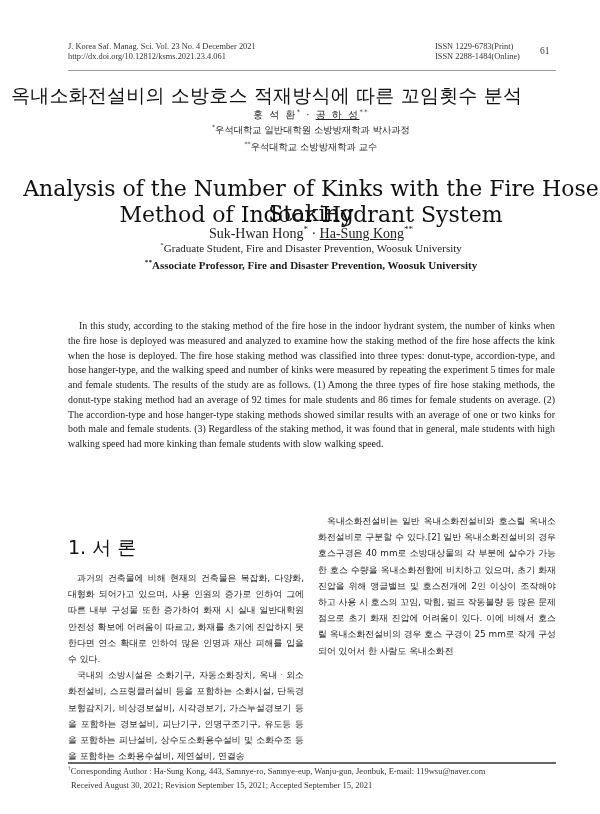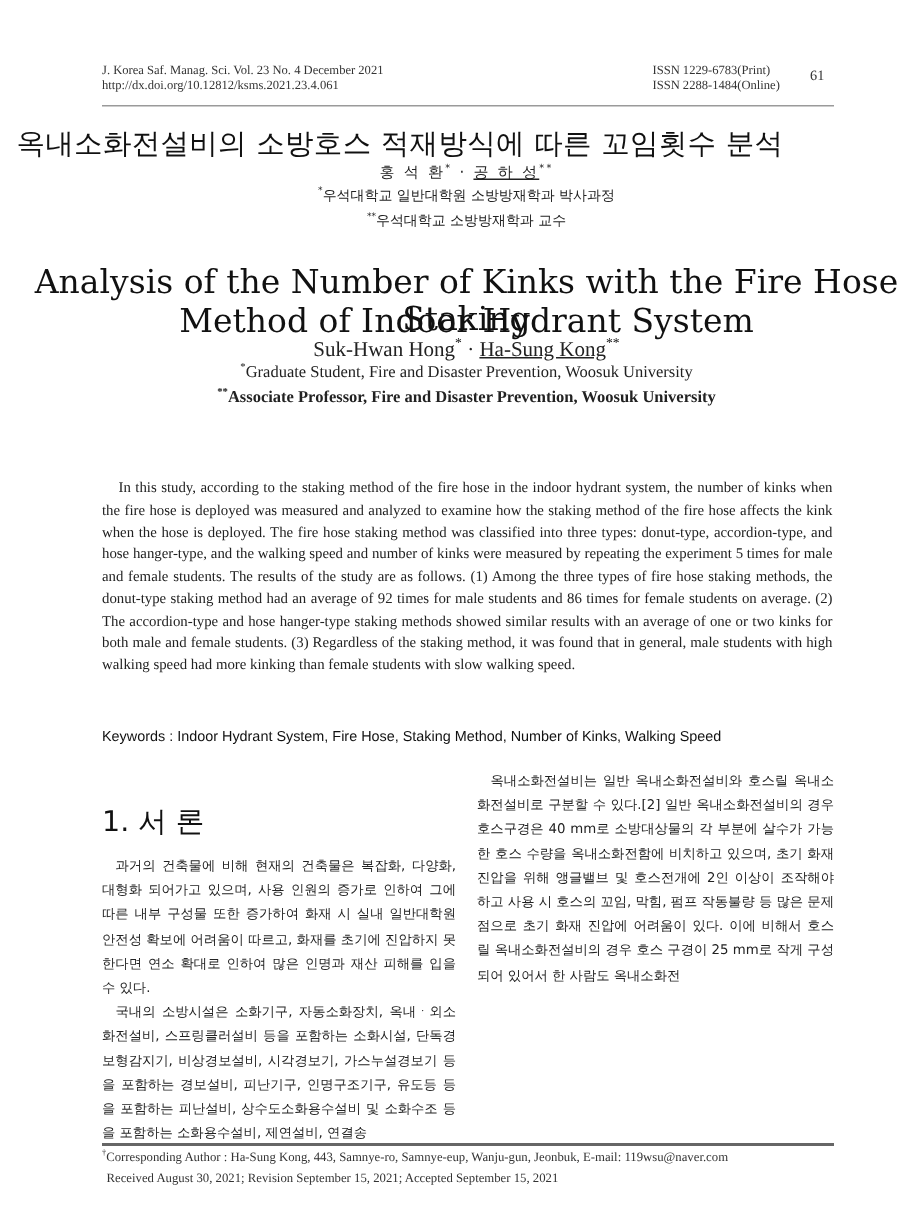--- a/index.html
+++ b/index.html
@@ -198,23 +198,20 @@
     <span>Suk-Hwan Hong</span><sup>*</sup><span> · </span><span class="u">Ha-Sung Kong</span><sup>**</sup>
   </div>
   <div class="en-affil a1">
     <sup>*</sup><span>Graduate Student, Fire and Disaster Prevention, Woosuk University</span>
   </div>
   <div class="en-affil a2">
     <sup>**</sup><span>Associate Professor, Fire and Disaster Prevention, Woosuk University</span>
   </div>
 
   <div class="abstract-body">In this study, according to the staking method of the fire hose in the indoor hydrant system, the number of kinks when the fire hose is deployed was measured and analyzed to examine how the staking method of the fire hose affects the kink when the hose is deployed. The fire hose staking method was classified into three types: donut-type, accordion-type, and hose hanger-type, and the walking speed and number of kinks were measured by repeating the experiment 5 times for male and female students. The results of the study are as follows. (1) Among the three types of fire hose staking methods, the donut-type staking method had an average of 92 times for male students and 86 times for female students on average. (2) The accordion-type and hose hanger-type staking methods showed similar results with an average of one or two kinks for both male and female students. (3) Regardless of the staking method, it was found that in general, male students with high walking speed had more kinking than female students with slow walking speed.</div>
-  <div class="keywords">
-    <span>Keywords : </span><span>Indoor Hydrant System, Fire Hose, Staking Method, Number of Kinks, Walking Speed</span>
-  </div>
 
   <div class="section-heading">1. 서 론</div>
 
   <div class="col col-left">
     <p>과거의 건축물에 비해 현재의 건축물은 복잡화, 다양화, 대형화 되어가고 있으며, 사용 인원의 증가로 인하여 그에 따른 내부 구성물 또한 증가하여 화재 시 실내 일반대학원 안전성 확보에 어려움이 따르고, 화재를 초기에 진압하지 못한다면 연소 확대로 인하여 많은 인명과 재산 피해를 입을 수 있다.</p>
     <p>국내의 소방시설은 소화기구, 자동소화장치, 옥내ㆍ외소화전설비, 스프링클러설비 등을 포함하는 소화시설, 단독경보형감지기, 비상경보설비, 시각경보기, 가스누설경보기 등을 포함하는 경보설비, 피난기구, 인명구조기구, 유도등 등을 포함하는 피난설비, 상수도소화용수설비 및 소화수조 등을 포함하는 소화용수설비, 제연설비, 연결송</p>
   </div>
 
   <div class="col col-right">
     <p>옥내소화전설비는 일반 옥내소화전설비와 호스릴 옥내소화전설비로 구분할 수 있다.[2] 일반 옥내소화전설비의 경우 호스구경은 40 mm로 소방대상물의 각 부분에 살수가 가능한 호스 수량을 옥내소화전함에 비치하고 있으며, 초기 화재 진압을 위해 앵글밸브 및 호스전개에 2인 이상이 조작해야 하고 사용 시 호스의 꼬임, 막힘, 펌프 작동불량 등 많은 문제점으로 초기 화재 진압에 어려움이 있다. 이에 비해서 호스릴 옥내소화전설비의 경우 호스 구경이 25 mm로 작게 구성되어 있어서 한 사람도 옥내소화전</p>

